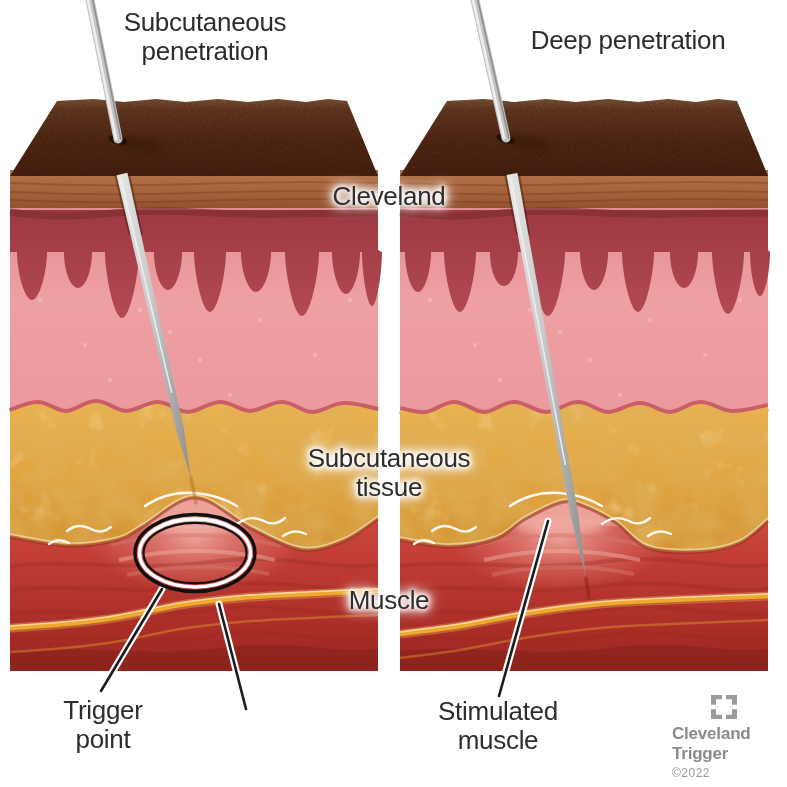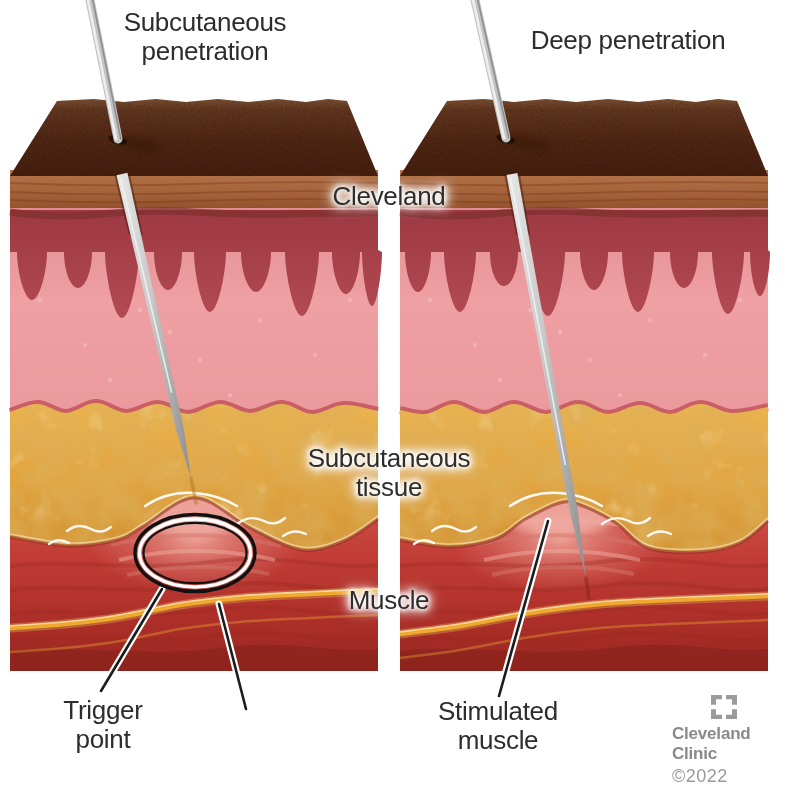--- a/index.html
+++ b/index.html
@@ -5,21 +5,21 @@
   html,body{margin:0;padding:0;background:#fff;}
   .stage{position:relative;width:787px;height:787px;background:#fff;overflow:hidden;
          font-family:"Liberation Sans","DejaVu Sans",sans-serif;}
   .stage svg.art{position:absolute;left:0;top:0;}
   .lbl{position:absolute;text-align:center;color:#2d2d2d;font-size:26px;line-height:1.13;
        letter-spacing:-0.3px;font-weight:400;}
   .halo{text-shadow:0 0 5px #fff,0 0 5px #fff,0 0 9px #fff,0 0 9px #fff,0 0 14px #fff,0 0 14px #fff,0 0 18px #fff;}
   .credit{position:absolute;left:672px;top:694px;width:104px;}
   .credit .mark{display:block;margin:0 auto 3px auto;}
   .credit .org{font-size:17px;font-weight:700;color:#8a8a8a;line-height:1.15;letter-spacing:-0.2px;}
-  .credit .year{font-size:18px;color:#9a9a9a;margin-top:3px;letter-spacing:0.5px;}
+  .credit .year{font-size:12px;color:#9a9a9a;margin-top:3px;letter-spacing:0.5px;}
 </style>
 </head>
 <body>
 
 <div class="stage">
 
   <svg id="art" class="art" width="787" height="787" viewBox="0 0 787 787">
 <defs>
   <linearGradient id="gTop" x1="0" y1="0" x2="0" y2="1">
     <stop offset="0" stop-color="#8a5a38"></stop>
@@ -241,16 +241,16 @@
   <div class="credit">
     <svg class="mark" width="30" height="27" viewBox="0 0 30 27">
       <g fill="#9b9b9b">
         <path d="M2 1h11v4.2h-6v5.5H2Z"></path>
         <path d="M17 1h11v9.7h-5V5.2h-6Z"></path>
         <path d="M2 15.3h5v5.5h6V25H2Z"></path>
         <path d="M23 15.3h5V25H17v-4.2h6Z"></path>
       </g>
     </svg>
     <div class="org">Cleveland</div>
-    <div class="org">Clinic</div>
+    <div class="org">Trigger</div>
     <div class="year">©2022</div>
   </div>
 </div>
 
 </body></html>

